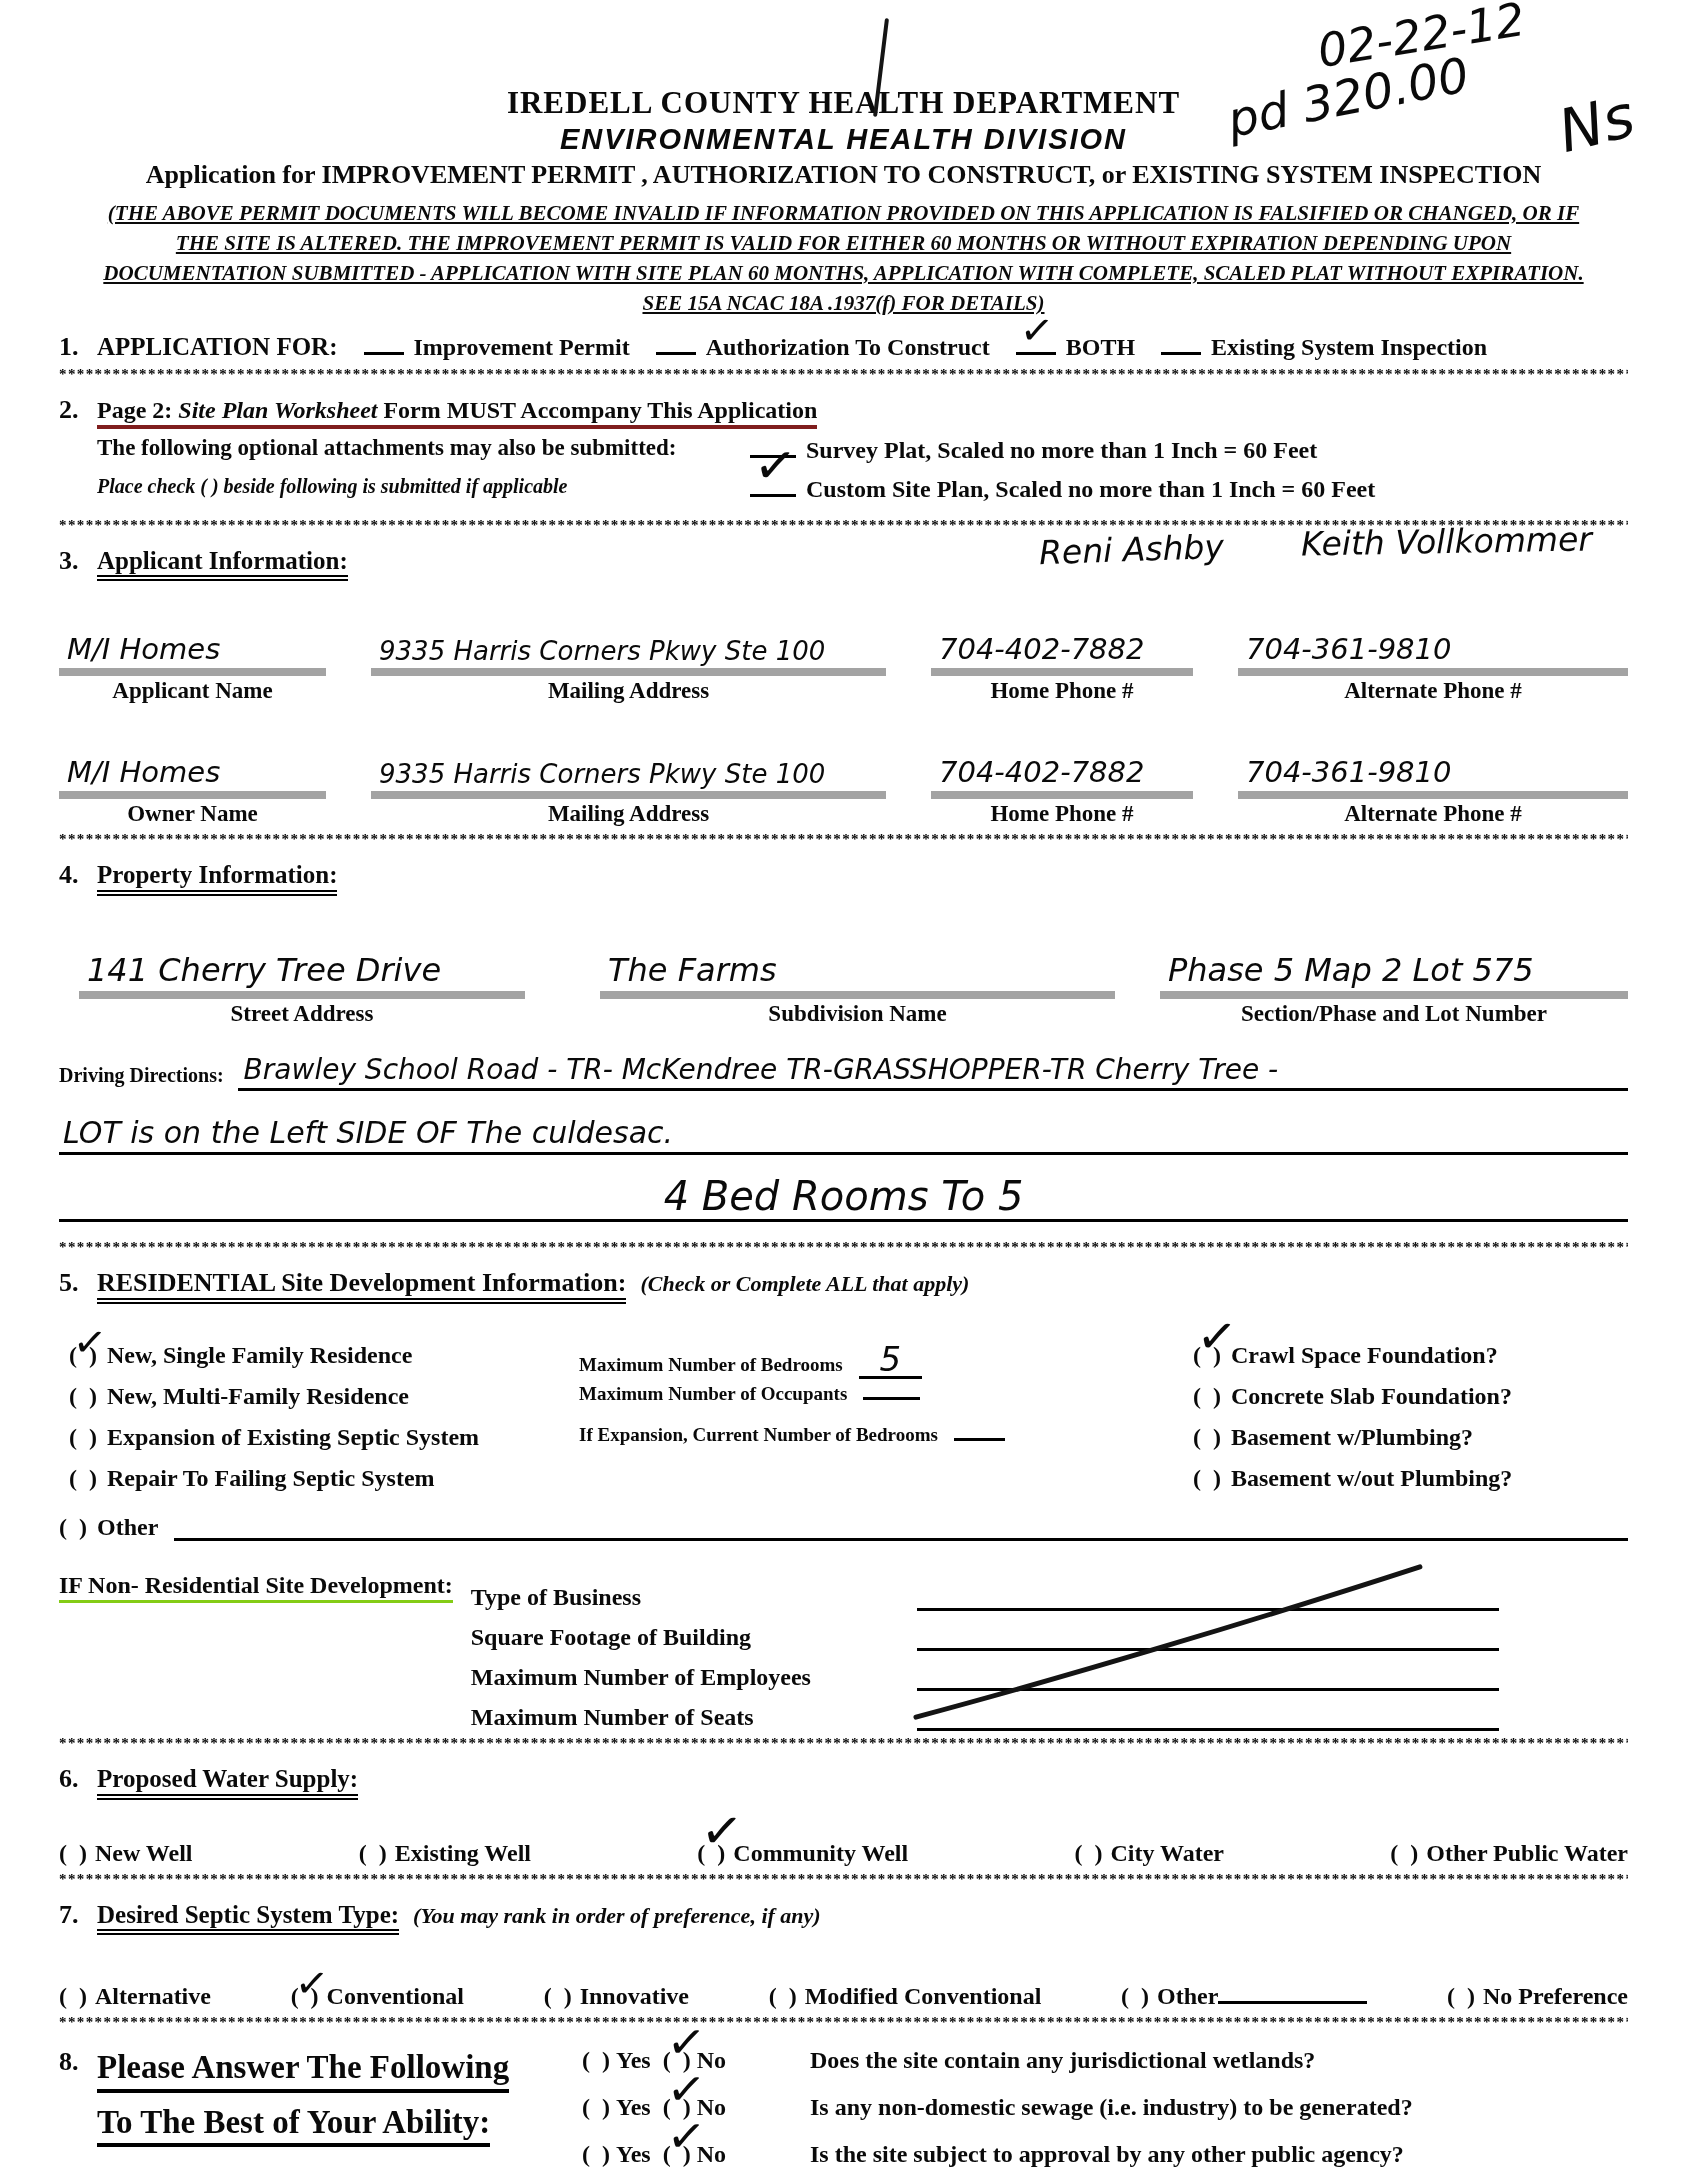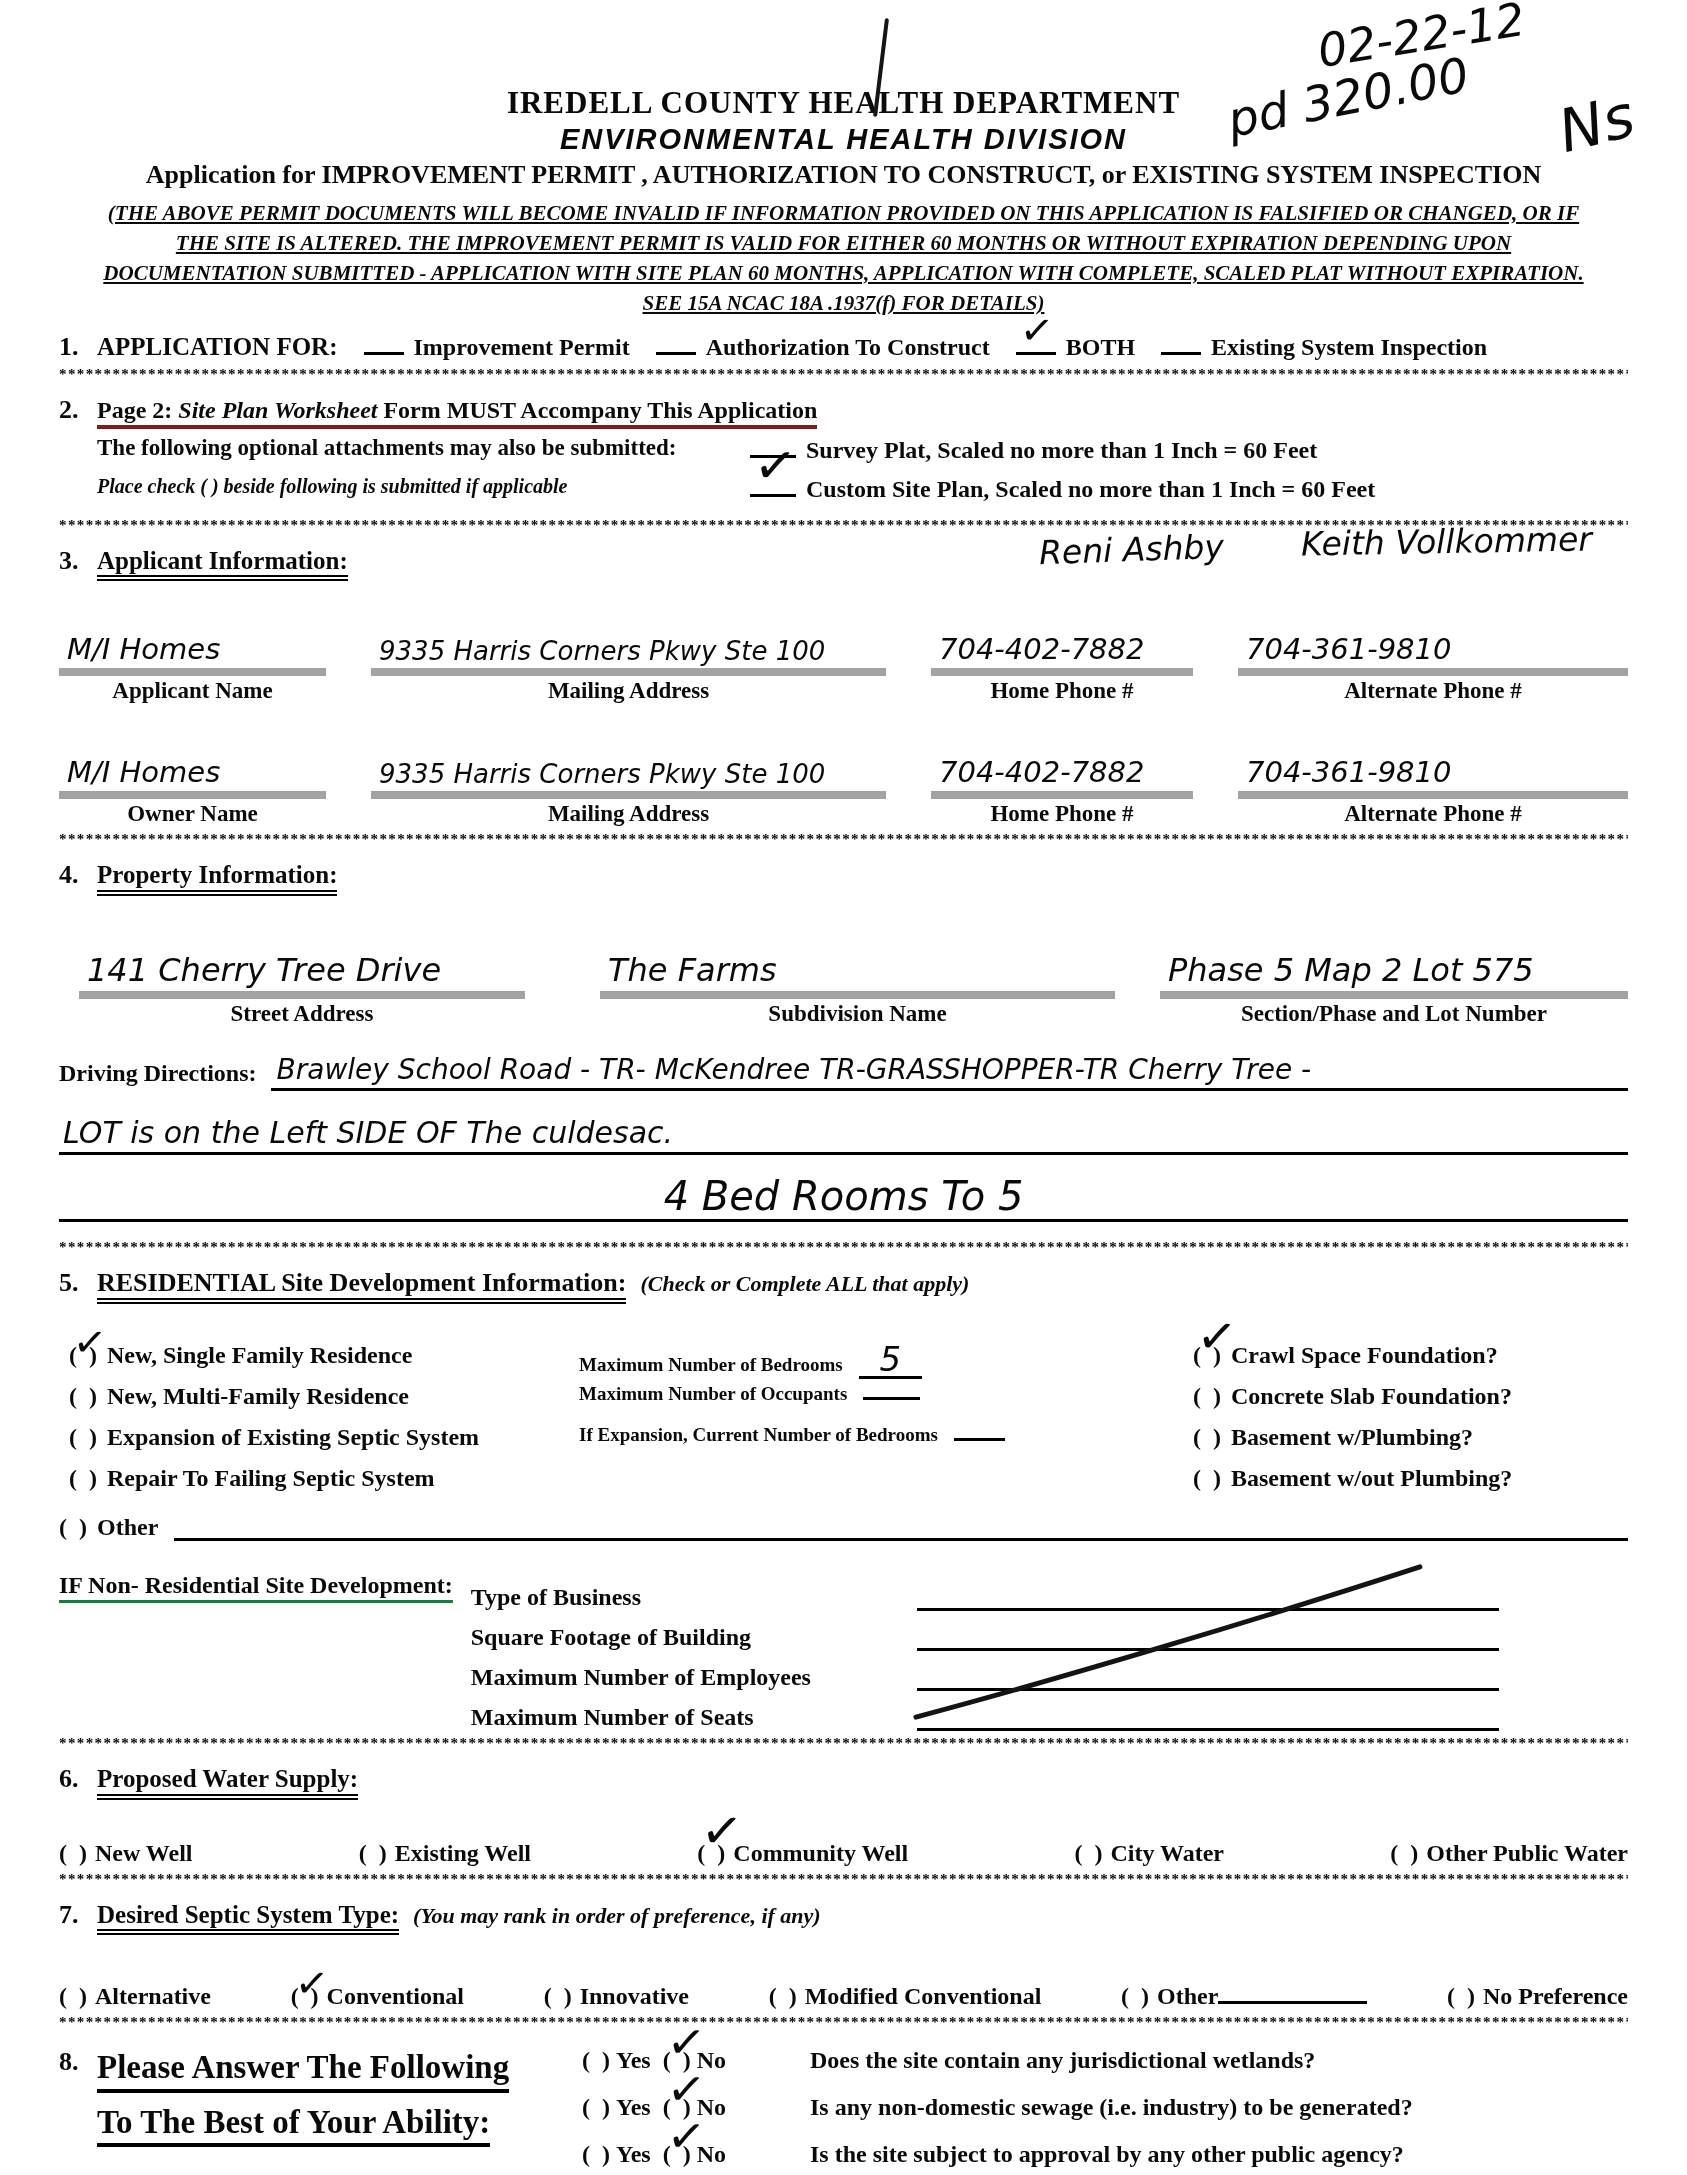--- a/index.html
+++ b/index.html
@@ -66,39 +66,39 @@
   .fcell:last-child{margin-right:0;}
   .fcell .val{display:flex;align-items:flex-end;height:51px;padding:0 4px 2px 8px;border-bottom:8px solid #a3a3a3;font-size:29px;white-space:nowrap;}
   .w-name{width:267px;}
   .w-addr{width:515px;}
   .w-addr .val{font-size:26px;}
   .w-ph{width:262px;}
   .w-alt{flex:1;}
   
   .s4 .fcell .val{height:59px;font-size:32px;}
   .dirrow{display:flex;align-items:flex-end;margin-top:26px;}
-  .dirlabel{font-size:24px;font-weight:bold;white-space:nowrap;flex:0 0 auto;padding-bottom:4px;}
+  .dirlabel{font-size:20px;font-weight:bold;white-space:nowrap;flex:0 0 auto;padding-bottom:4px;}
   .dirline{flex:1;border-bottom:3px solid #000;margin-left:14px;font-size:28px;padding:0 2px 2px 6px;white-space:nowrap;}
   .dirline2{border-bottom:3px solid #000;margin-top:20px;font-size:30px;padding:4px 2px 2px 4px;white-space:nowrap;}
   .dirline3{border-bottom:3px solid #000;margin-top:16px;font-size:40px;padding:2px 0 0 0;text-align:center;}
   
   .s5cols{display:flex;margin-top:38px;}
   .col-l{width:520px;flex:0 0 auto;}
   .col-m{width:604px;flex:0 0 auto;}
   .col-r{flex:1;}
   .orow{height:41px;display:flex;align-items:baseline;}
   .orow .opt{margin-left:10px;white-space:nowrap;}
   .mrow{height:41px;display:flex;align-items:baseline;}
   .mrow .mlabel{font-size:19px;font-weight:bold;white-space:nowrap;}
   .mblank{display:inline-block;width:63px;border-bottom:3px solid #000;margin-left:16px;text-align:center;}
   .mval{font-size:34px;line-height:1;}
   .otherrow{display:flex;align-items:flex-end;margin-top:4px;}
   .otherrow .fld{flex:1;margin-left:16px;height:28px;}
   .nonres{display:flex;margin-top:30px;position:relative;}
-  .nr-h{font-size:24px;font-weight:bold;border-bottom:3px solid #15803d;align-self:flex-start;line-height:1.2;flex:0 0 auto;}
+  .nr-h{font-size:24px;font-weight:bold;border-bottom:3px solid #84cc16;align-self:flex-start;line-height:1.2;flex:0 0 auto;}
   .nr-fields{flex:1;margin-left:18px;}
   .nr-row{display:flex;align-items:flex-end;height:40px;}
   .nr-label{width:446px;font-size:24px;font-weight:bold;flex:0 0 auto;}
   .nr-line{flex:1;border-bottom:3px solid #000;height:30px;margin-right:129px;}
   .nr-slash{position:absolute;right:188px;top:-12px;pointer-events:none;}
   
   .optrow{display:flex;align-items:baseline;margin-top:40px;}
   .optrow .opt{margin-right:0;}
   .optrow .sp{flex:1;}
   .short-line{display:inline-block;width:149px;border-bottom:3px solid #000;height:20px;}

